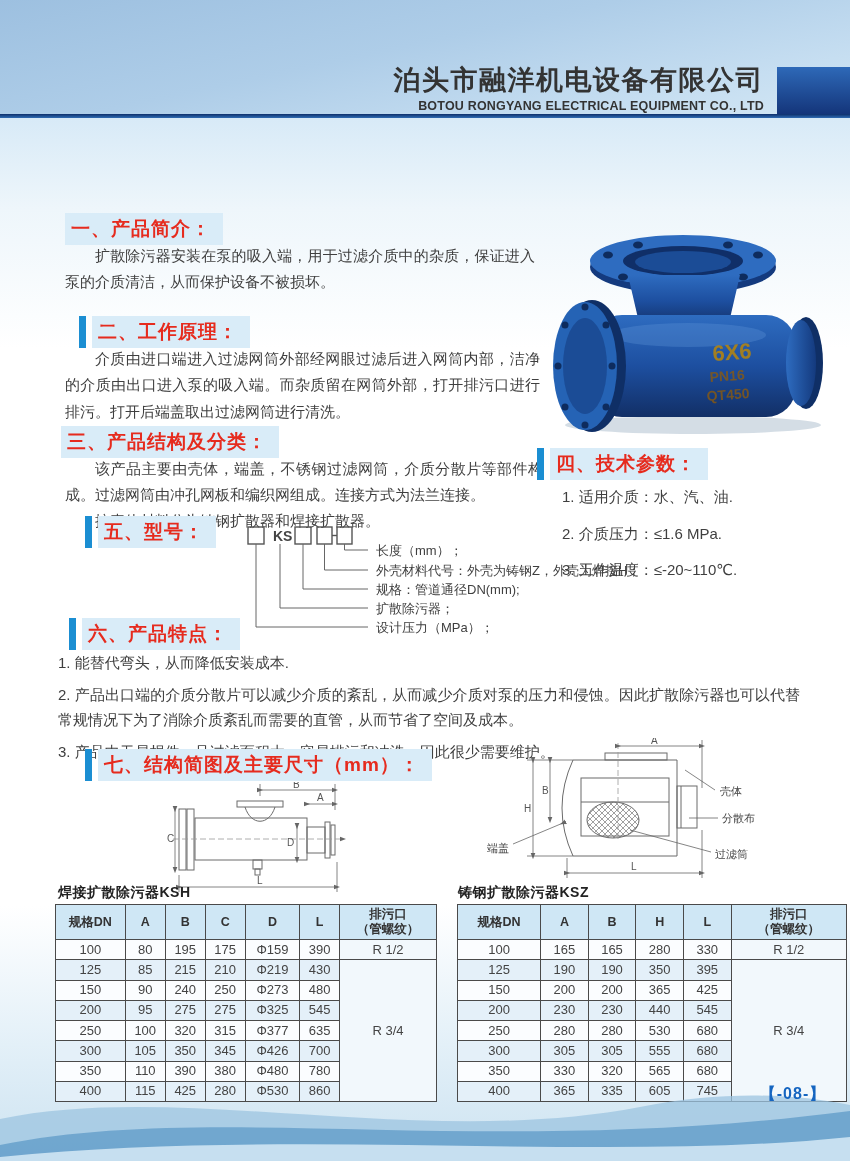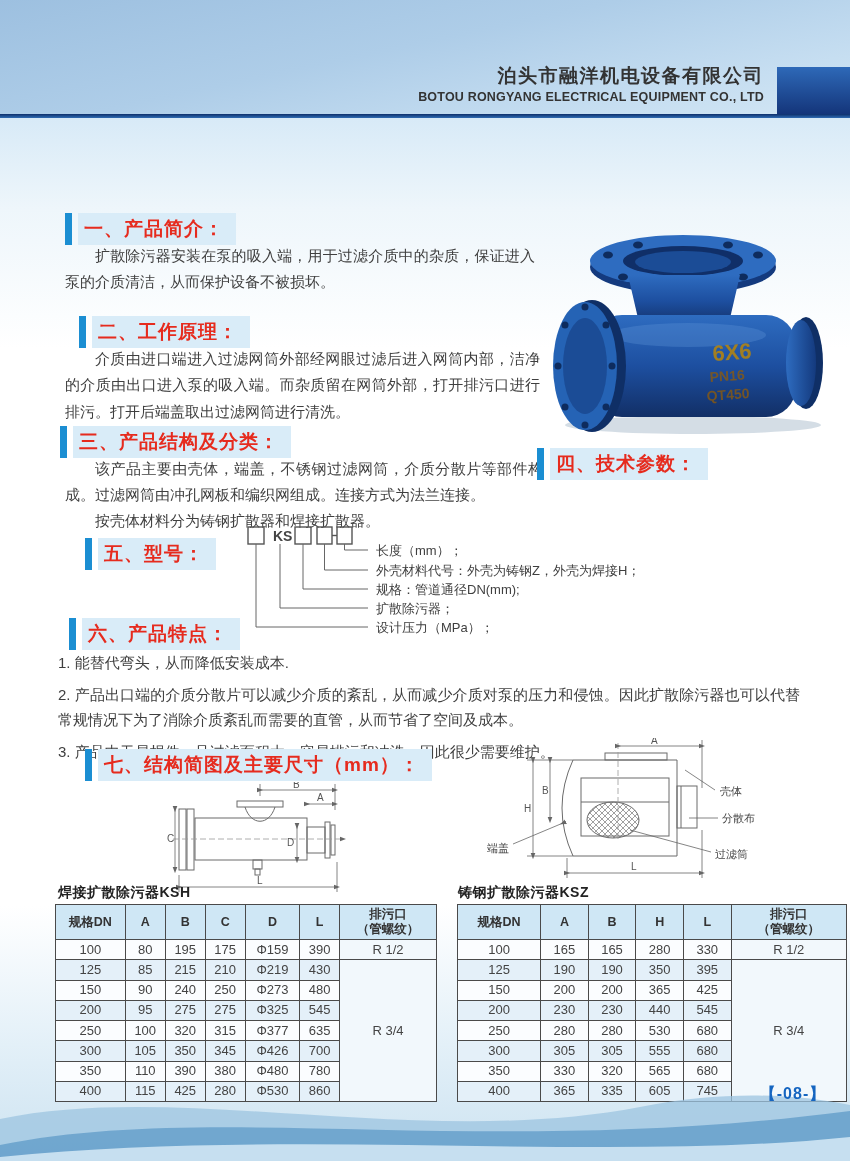--- a/index.html
+++ b/index.html
@@ -9,21 +9,21 @@
                    #d8eaf7 10.3%,#eef6fb 18%,#ffffff 30%,#ffffff 78%,
                    #e3f0f8 90%,#cde3f1 100%);}
   
   .sky{position:absolute;top:0;left:0;width:850px;height:114px;
        background:linear-gradient(168deg,#9dc0e0 0%,#aecde8 45%,#c6def1 80%,#d2e6f4 100%);}
   .header-line{position:absolute;top:114px;left:0;width:850px;height:4px;
        background:linear-gradient(180deg,#0d2f6b,#2f6cb3);}
   .accent-block{position:absolute;top:67px;right:0;width:73px;height:47px;
        background:linear-gradient(180deg,#2e69b8,#14357a);}
   .company{position:absolute;top:66px;right:86px;text-align:right;color:#333;}
-  .company .zh{font-size:19px;font-weight:bold;letter-spacing:1.5px;line-height:1.1;}
+  .company .zh{font-size:27px;font-weight:bold;letter-spacing:1.5px;line-height:1.1;}
   .company .en{font-size:12.5px;font-weight:bold;letter-spacing:.2px;margin-top:3px;text-align:right;}
   
   .pill{position:absolute;top:146px;left:283px;width:267px;height:39px;border-radius:21px;
         background:linear-gradient(180deg,#5cb3e4 0%,#2a74c0 45%,#0a3a8a 100%);
         border:2px solid #b5d7ee;box-shadow:0 2px 5px rgba(20,60,120,.35);
         color:#fff;font-size:21px;font-weight:bold;letter-spacing:2px;
         display:flex;align-items:center;justify-content:center;}
   
   .sec-head{position:absolute;display:flex;align-items:stretch;}
   .sec-head .bar{width:7px;background:#1b8ed2;margin-right:6px;}
@@ -58,33 +58,33 @@
 
   <div class="sky"></div>
   <div class="accent-block"></div>
   <div class="company">
     <div class="zh">泊头市融洋机电设备有限公司</div>
     <div class="en">BOTOU RONGYANG ELECTRICAL EQUIPMENT CO., LTD</div>
   </div>
   <div class="header-line"></div>
 
 
-  <div class="sec-head" style="top:213px;left:65px;">
+  <div class="sec-head" style="top:213px;left:65px;flex-direction:column;">
     <span class="bar"></span>
     <span class="txt">一、产品简介：</span>
   </div>
   <p class="body-text indent" style="top:243px;left:65px;width:470px;">扩散除污器安装在泵的吸入端，用于过滤介质中的杂质，保证进入泵的介质清洁，从而保护设备不被损坏。</p>
 
   <div class="sec-head" style="top:316px;left:79px;">
     <span class="bar"></span>
     <span class="txt">二、工作原理：</span>
   </div>
   <p class="body-text indent" style="top:346px;left:65px;width:475px;">介质由进口端进入过滤网筒外部经网眼过滤后进入网筒内部，洁净的介质由出口进入泵的吸入端。而杂质留在网筒外部，打开排污口进行排污。打开后端盖取出过滤网筒进行清洗。</p>
 
-  <div class="sec-head" style="top:426px;left:60px;">
+  <div class="sec-head" style="top:426px;left:48px;align-items:center;">
     <span class="bar"></span>
     <span class="txt">三、产品结构及分类：</span>
   </div>
   <p class="body-text indent" style="top:456px;left:65px;width:478px;">该产品主要由壳体，端盖，不锈钢过滤网筒，介质分散片等部件构成。过滤网筒由冲孔网板和编织网组成。连接方式为法兰连接。</p>
   <p class="body-text indent" style="top:508px;left:65px;width:478px;">按壳体材料分为铸钢扩散器和焊接扩散器。</p>
 
   <div class="diagram" style="top:203px;left:528px;width:322px;height:240px;">
     <svg width="322" height="240" viewBox="0 0 322 240">
       <defs>
         <linearGradient id="gBody" x1="0" y1="0" x2="0" y2="1">
@@ -133,22 +133,27 @@
       <text x="185" y="158" font-size="22" font-weight="bold" fill="#b8860b" opacity=".85" transform="rotate(-4 185 158)">6X6</text>
       <text x="182" y="179" font-size="14" font-weight="bold" fill="#8a5a10" opacity=".8" transform="rotate(-4 182 179)">PN16</text>
       <text x="179" y="198" font-size="14" font-weight="bold" fill="#8a5a10" opacity=".8" transform="rotate(-4 179 198)">QT450</text>
     </svg>
   </div>
 
   <div class="sec-head" style="top:448px;left:537px;">
     <span class="bar"></span>
     <span class="txt">四、技术参数：</span>
   </div>
-
-  <div class="sec-head" style="top:538px;left:65px;padding-left:20px;">
+  <div class="body-text param-list" style="top:484px;left:562px;width:270px;">
+      <div class="li">1. 适用介质：水、汽、油.</div>
+      <div class="li">2. 介质压力：≤1.6 MPa.</div>
+      <div class="li">3. 工作温度：≤-20~110℃.</div>
+    </div>
+
+  <div class="sec-head" style="top:516px;left:65px;padding-left:20px;">
     <span class="bar"></span>
     <span class="txt">五、型号：</span>
   </div>
   <div class="diagram" style="top:523px;left:235px;width:525px;height:118px;">
     <svg width="525" height="118" viewBox="0 0 525 118">
       <g stroke="#555" stroke-width="1.4" fill="none">
         <rect x="13" y="4" width="16" height="17"></rect>
         <rect x="60" y="4" width="16" height="17"></rect>
         <rect x="82" y="4" width="15" height="17"></rect>
         <line x1="97" y1="12.5" x2="102" y2="12.5"></line>

